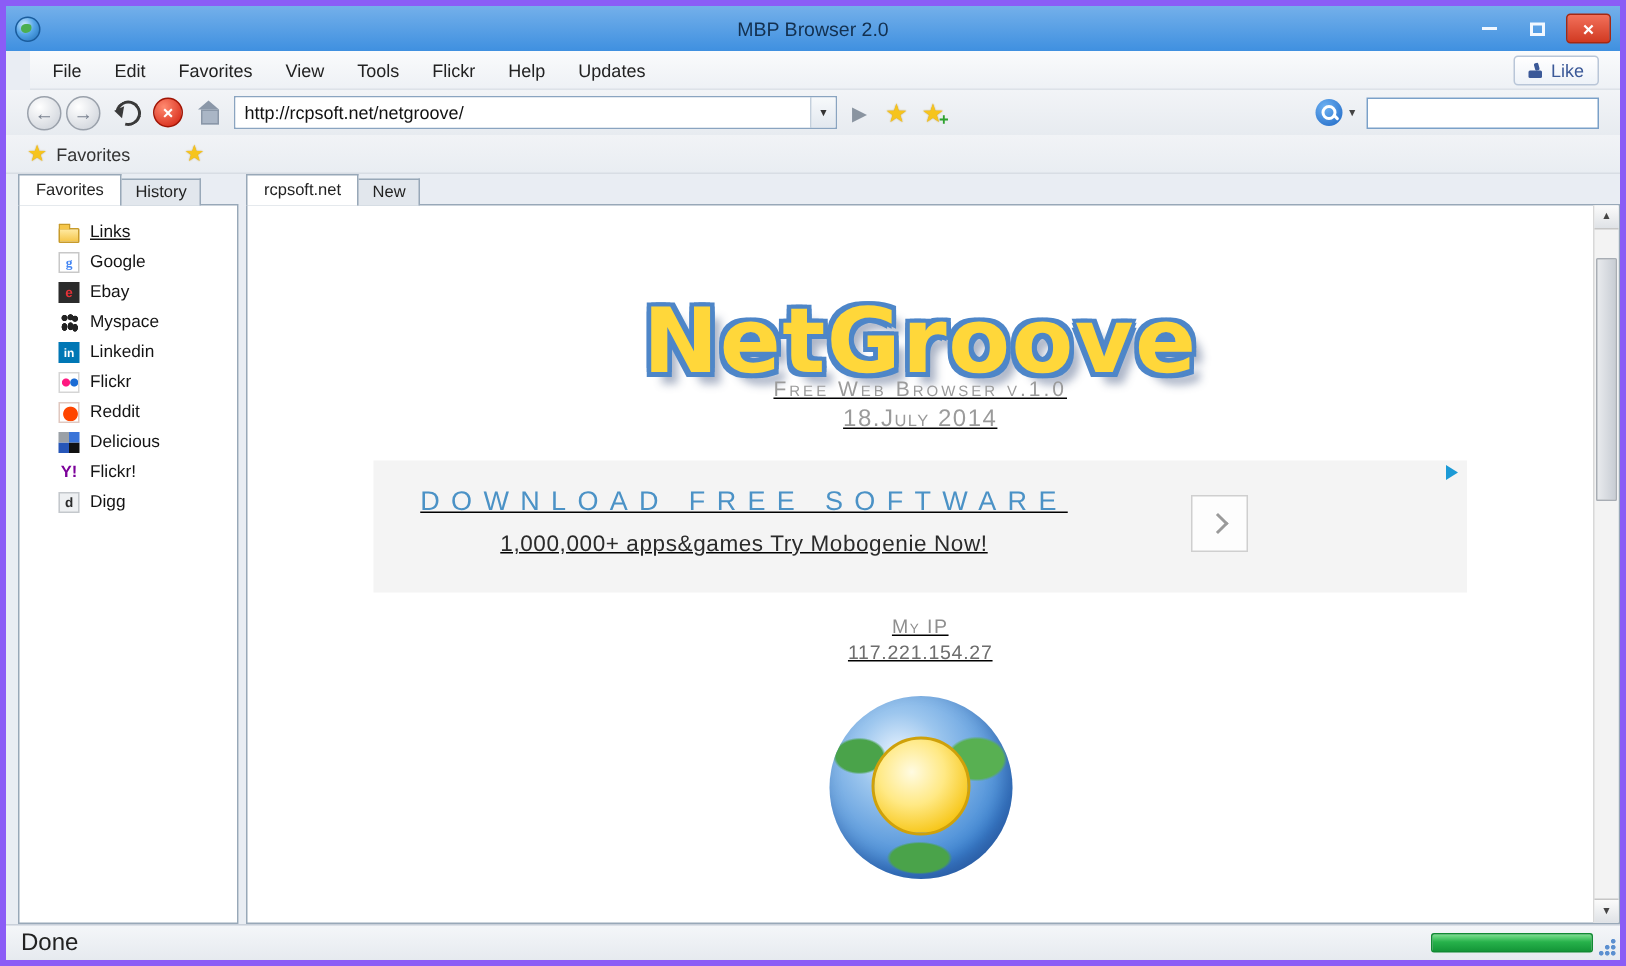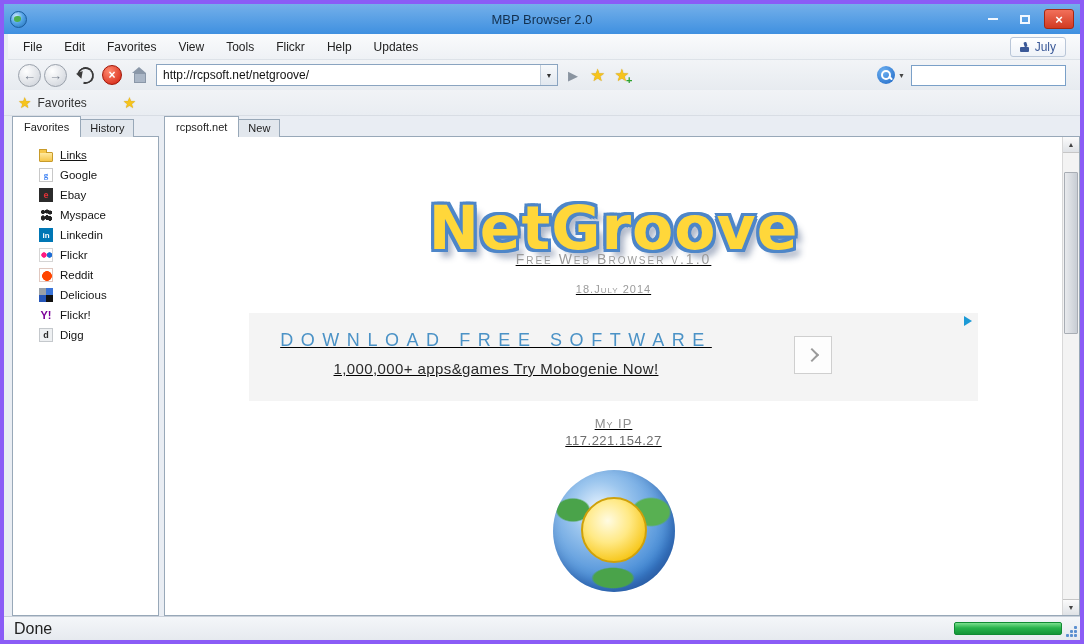--- a/index.html
+++ b/index.html
@@ -26,21 +26,21 @@
   .win-controls{ margin-left:auto; display:flex; align-items:center; gap:6px; z-index:2;}
   .win-btn{ width:26px; height:18px; display:flex; align-items:center; justify-content:center;
     color:#f2f8ff; font-size:12px; cursor:default;}
   .btn-min-glyph{ width:10px;height:2px;background:#f2f8ff; }
   .btn-max-glyph{ width:10px;height:9px;border:2px solid #f2f8ff; }
   .btn-close{ width:30px;height:20px;border-radius:3px;
     background:linear-gradient(#f2705a,#d13a22); border:1px solid #a52812;
     color:#fff; font-size:13px; font-weight:bold;}
 
   
-  .menubar{ position:absolute; top:30px; left:4px; right:0; height:26px;
+  .menubar{ position:absolute; top:30px; left:16px; right:0; height:26px;
     background:linear-gradient(#fafbfc,#eef1f5); border-bottom:1px solid #dde2e8;
     display:flex; align-items:center; padding:0 4px; font-size:12px; color:#222;}
   .menu-item{ padding:4px 11px; }
   .like-btn{ margin-left:auto; margin-right:10px; display:flex; align-items:center; gap:5px;
     border:1px solid #b9c6d8; background:linear-gradient(#ffffff,#eef2f8);
     border-radius:3px; padding:2px 9px; color:#3b5998; font-size:12px;}
   .thumb-icon{ width:10px;height:10px;position:relative;display:inline-block;}
   .thumb-icon::before{content:"";position:absolute;left:4px;top:0;width:3px;height:5px;
     background:#3b5998;border-radius:1px;transform:rotate(-15deg);}
   .thumb-icon::after{content:"";position:absolute;left:0;bottom:0;width:9px;height:5px;
@@ -156,22 +156,22 @@
     font-weight:bold; letter-spacing:1px; color:#ffd73a; display:inline-block;
     text-shadow:
       -3px -3px 0 #4e86c8, 0 -3px 0 #4e86c8, 3px -3px 0 #4e86c8,
       -3px 0 0 #4e86c8, 3px 0 0 #4e86c8,
       -3px 3px 0 #4e86c8, 0 3px 0 #4e86c8, 3px 3px 0 #4e86c8,
       -2px -2px 0 #4e86c8, 2px -2px 0 #4e86c8, -2px 2px 0 #4e86c8, 2px 2px 0 #4e86c8,
       7px 8px 6px rgba(70,90,130,.45);}
   .logo-wrap{ height:76px; }
   .subtitle{ margin-top:38px; font-variant:small-caps; color:#9b9b9b;
     font-size:14px; letter-spacing:2px;}
-  .date{ margin-top:16px; font-variant:small-caps; color:#9b9b9b;
-    font-size:11px; letter-spacing:1px;}
+  .date{ margin-top:4px; font-variant:small-caps; color:#9b9b9b;
+    font-size:16px; letter-spacing:1px;}
 
   .banner{ margin:18px auto 0; width:729px; height:88px; background:#f4f4f4;
     position:relative; text-align:left;}
   .banner-text{ width:490px; margin-left:2px; text-align:center; padding-top:17px;}
   .banner-headline{ color:#4b92c6; font-size:18px; letter-spacing:.42em; white-space:nowrap;}
   .banner-sub{ margin-top:9px; font-size:15px; color:#2b2b2b; letter-spacing:.4px;}
   .banner-next{ position:absolute; left:545px; top:23px; width:38px; height:38px;
     border:1px solid #cfcfcf; background:#fdfdfd; display:flex; align-items:center;
     justify-content:center;}
   .chev{ width:10px; height:10px; border-top:2px solid #9a9a9a; border-right:2px solid #9a9a9a;
@@ -251,21 +251,21 @@
     <span class="menu-item">File</span>
     <span class="menu-item">Edit</span>
     <span class="menu-item">Favorites</span>
     <span class="menu-item">View</span>
     <span class="menu-item">Tools</span>
     <span class="menu-item">Flickr</span>
     <span class="menu-item">Help</span>
     <span class="menu-item">Updates</span>
     <div class="like-btn">
       <span class="thumb-icon"></span>
-      <span>July</span>
+      <span>Like</span>
     </div>
   </div>
 
   <div class="toolbar">
     <div class="nav-circle" style="margin-left:14px;">
         <span>←</span>
       </div>
     <div class="nav-circle" style="margin-left:3px;">
         <span>→</span>
       </div>

